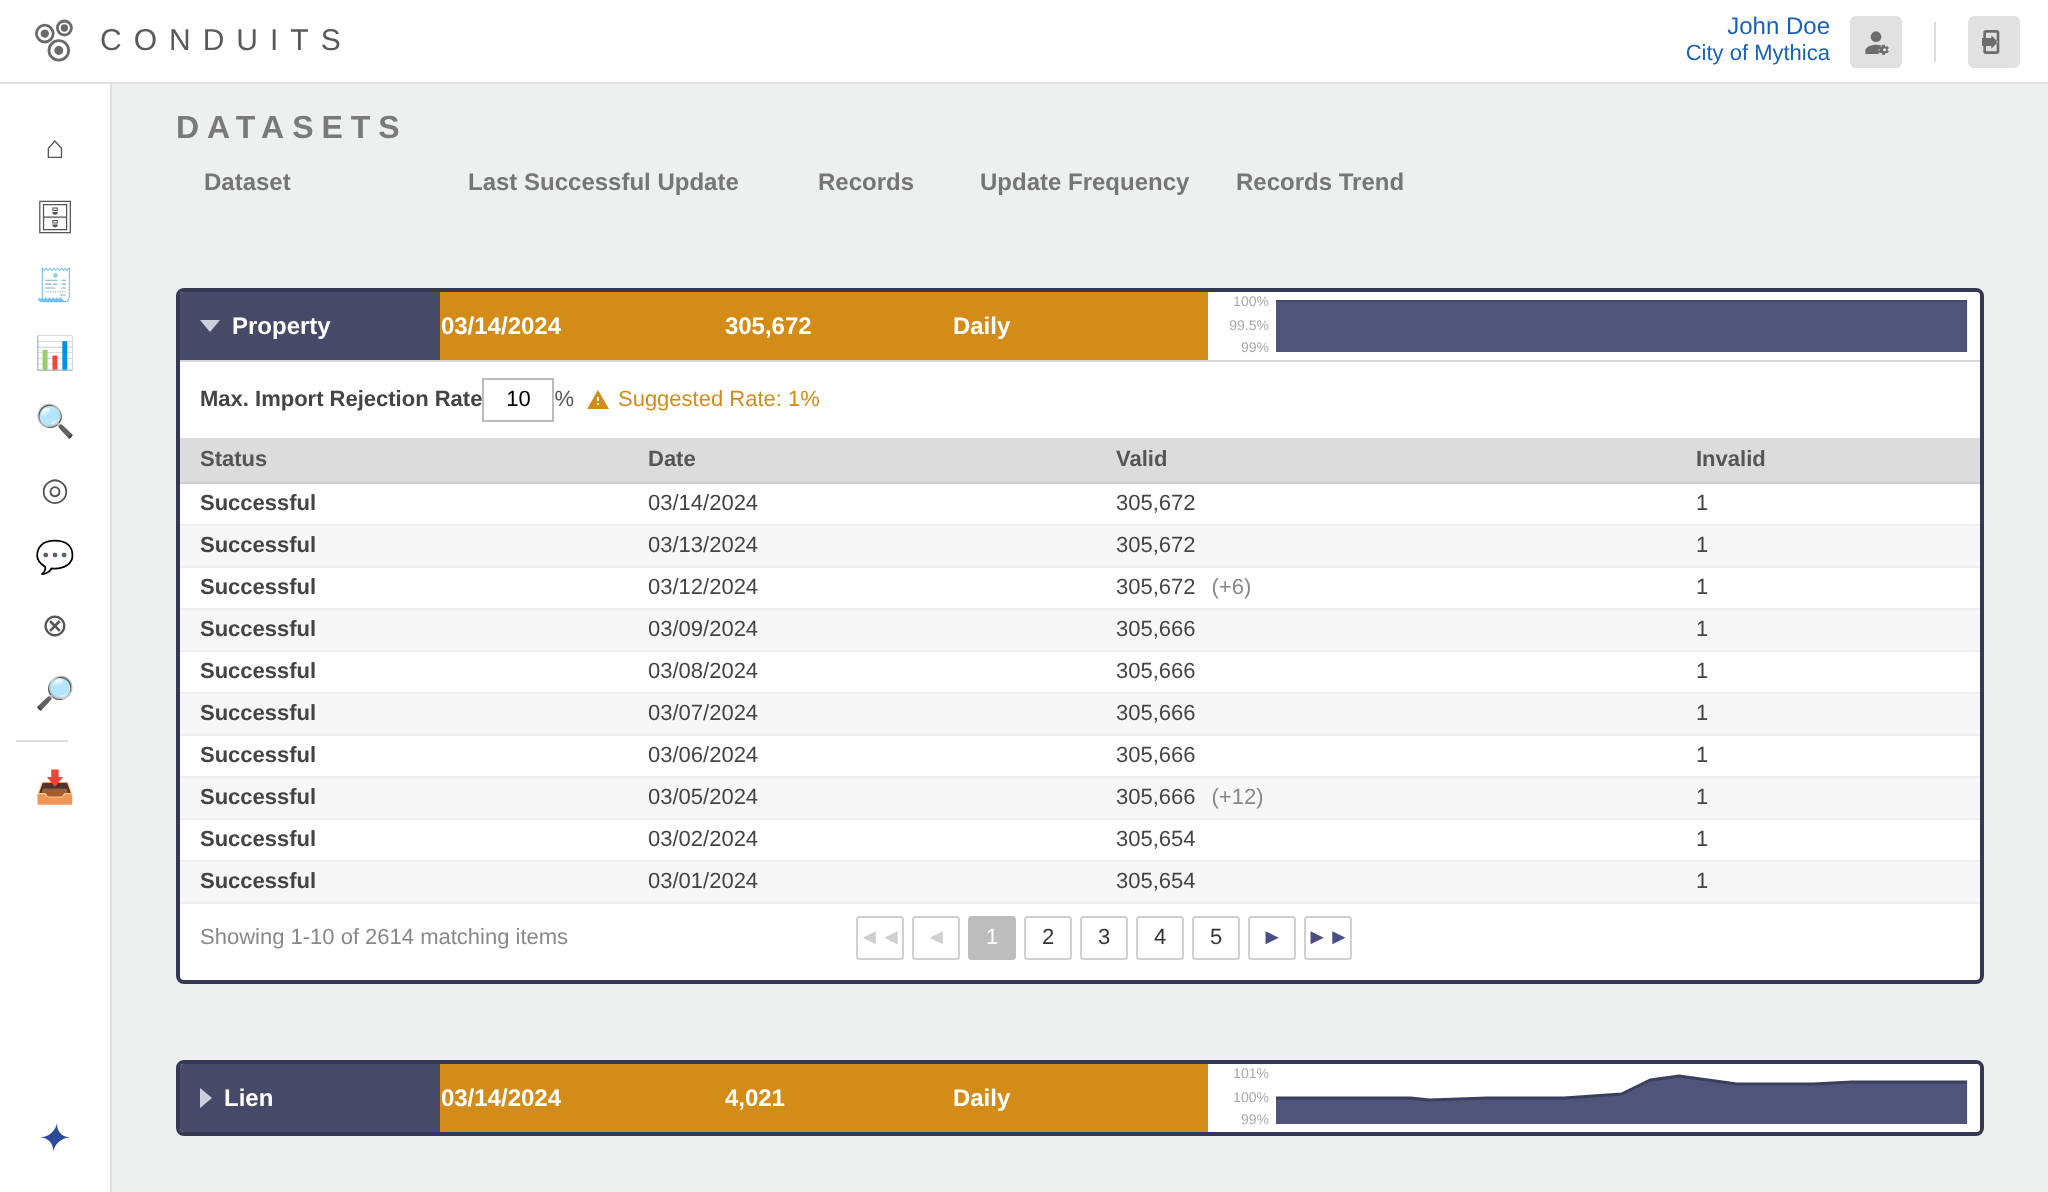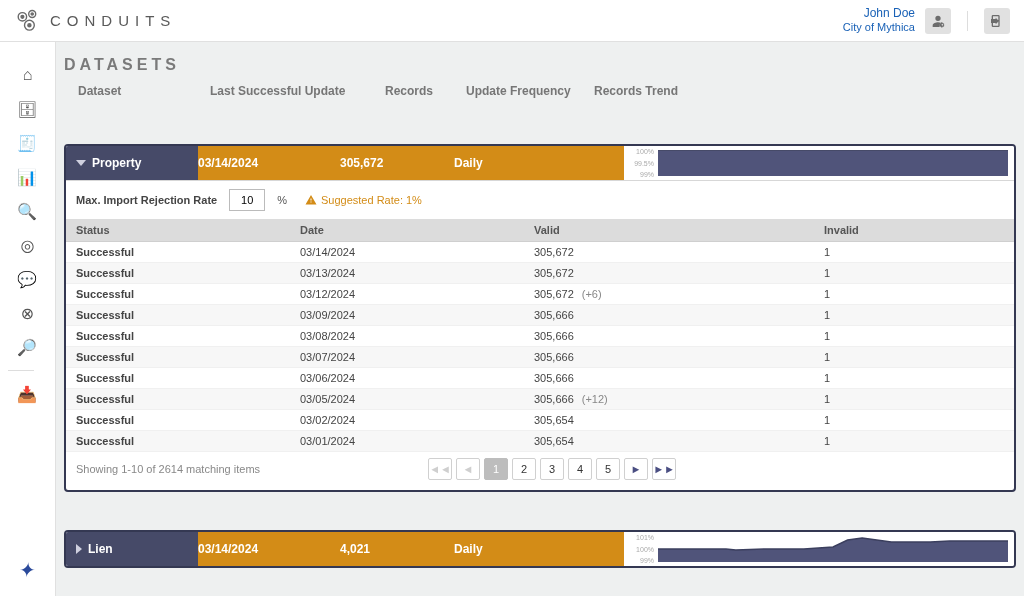--- a/index.html
+++ b/index.html
@@ -59,21 +59,21 @@
     width:40px;height:34px;display:flex;align-items:center;justify-content:center;
     color:#555;font-size:16px;border-radius:4px;
   }
   .side-sep{width:26px;height:1px;background:#ddd;margin:6px 0;}
   .sidebar-bottom{position:absolute;bottom:14px;left:0;right:0;display:flex;justify-content:center;}
   .flame{font-size:20px;color:#2b4a9b;transform:skewX(-8deg);}
 
   
   .main{
     position:absolute;top:42px;left:56px;right:0;bottom:0;
-    padding:14px 8px;overflow:auto;
+    padding:14px 32px;overflow:auto;
   }
   .page-title{
     letter-spacing:4px;font-size:16px;color:#7a7a7a;font-weight:600;
     margin-bottom:6px;
   }
   .cols-head{
     display:flex;padding:4px 14px 8px 14px;color:var(--header);font-weight:600;font-size:12px;
   }
   .c-a{width:132px;}
   .c-b{width:142px;}
@@ -102,21 +102,21 @@
   .ds-trend{
     width:390px;background:#fff;border-left:4px solid #fff;position:relative;padding:2px 6px 2px 30px;
   }
   .trend-labels{position:absolute;left:2px;top:0;bottom:0;width:26px;display:flex;flex-direction:column;justify-content:space-between;padding:2px 0;}
   .trend-labels span{font-size:7px;color:#aaa;text-align:right;padding-right:2px;}
   .trend-svg{width:100%;height:28px;display:block;}
 
   
   .ds-detail{border-top:1px solid #d7d7d7;}
   .toolbar{
-    display:flex;align-items:center;padding:8px 10px;gap:12px;background:#fff;
+    display:flex;align-items:center;padding:8px 10px;gap:0;background:#fff;
   }
   .tlabel{font-size:11px;font-weight:600;color:#444;}
   .tinput{
     width:36px;height:22px;border:1px solid #bbb;text-align:center;font-size:11px;
   }
   .pct{font-size:11px;color:#555;}
   .warn{color:#d38c17;display:flex;align-items:center;gap:4px;font-size:11px;margin-left:6px;}
   .tool-spacer{flex:1;}
   .updatebtn{
     background:var(--btn);color:#fff;border:none;border-radius:3px;

